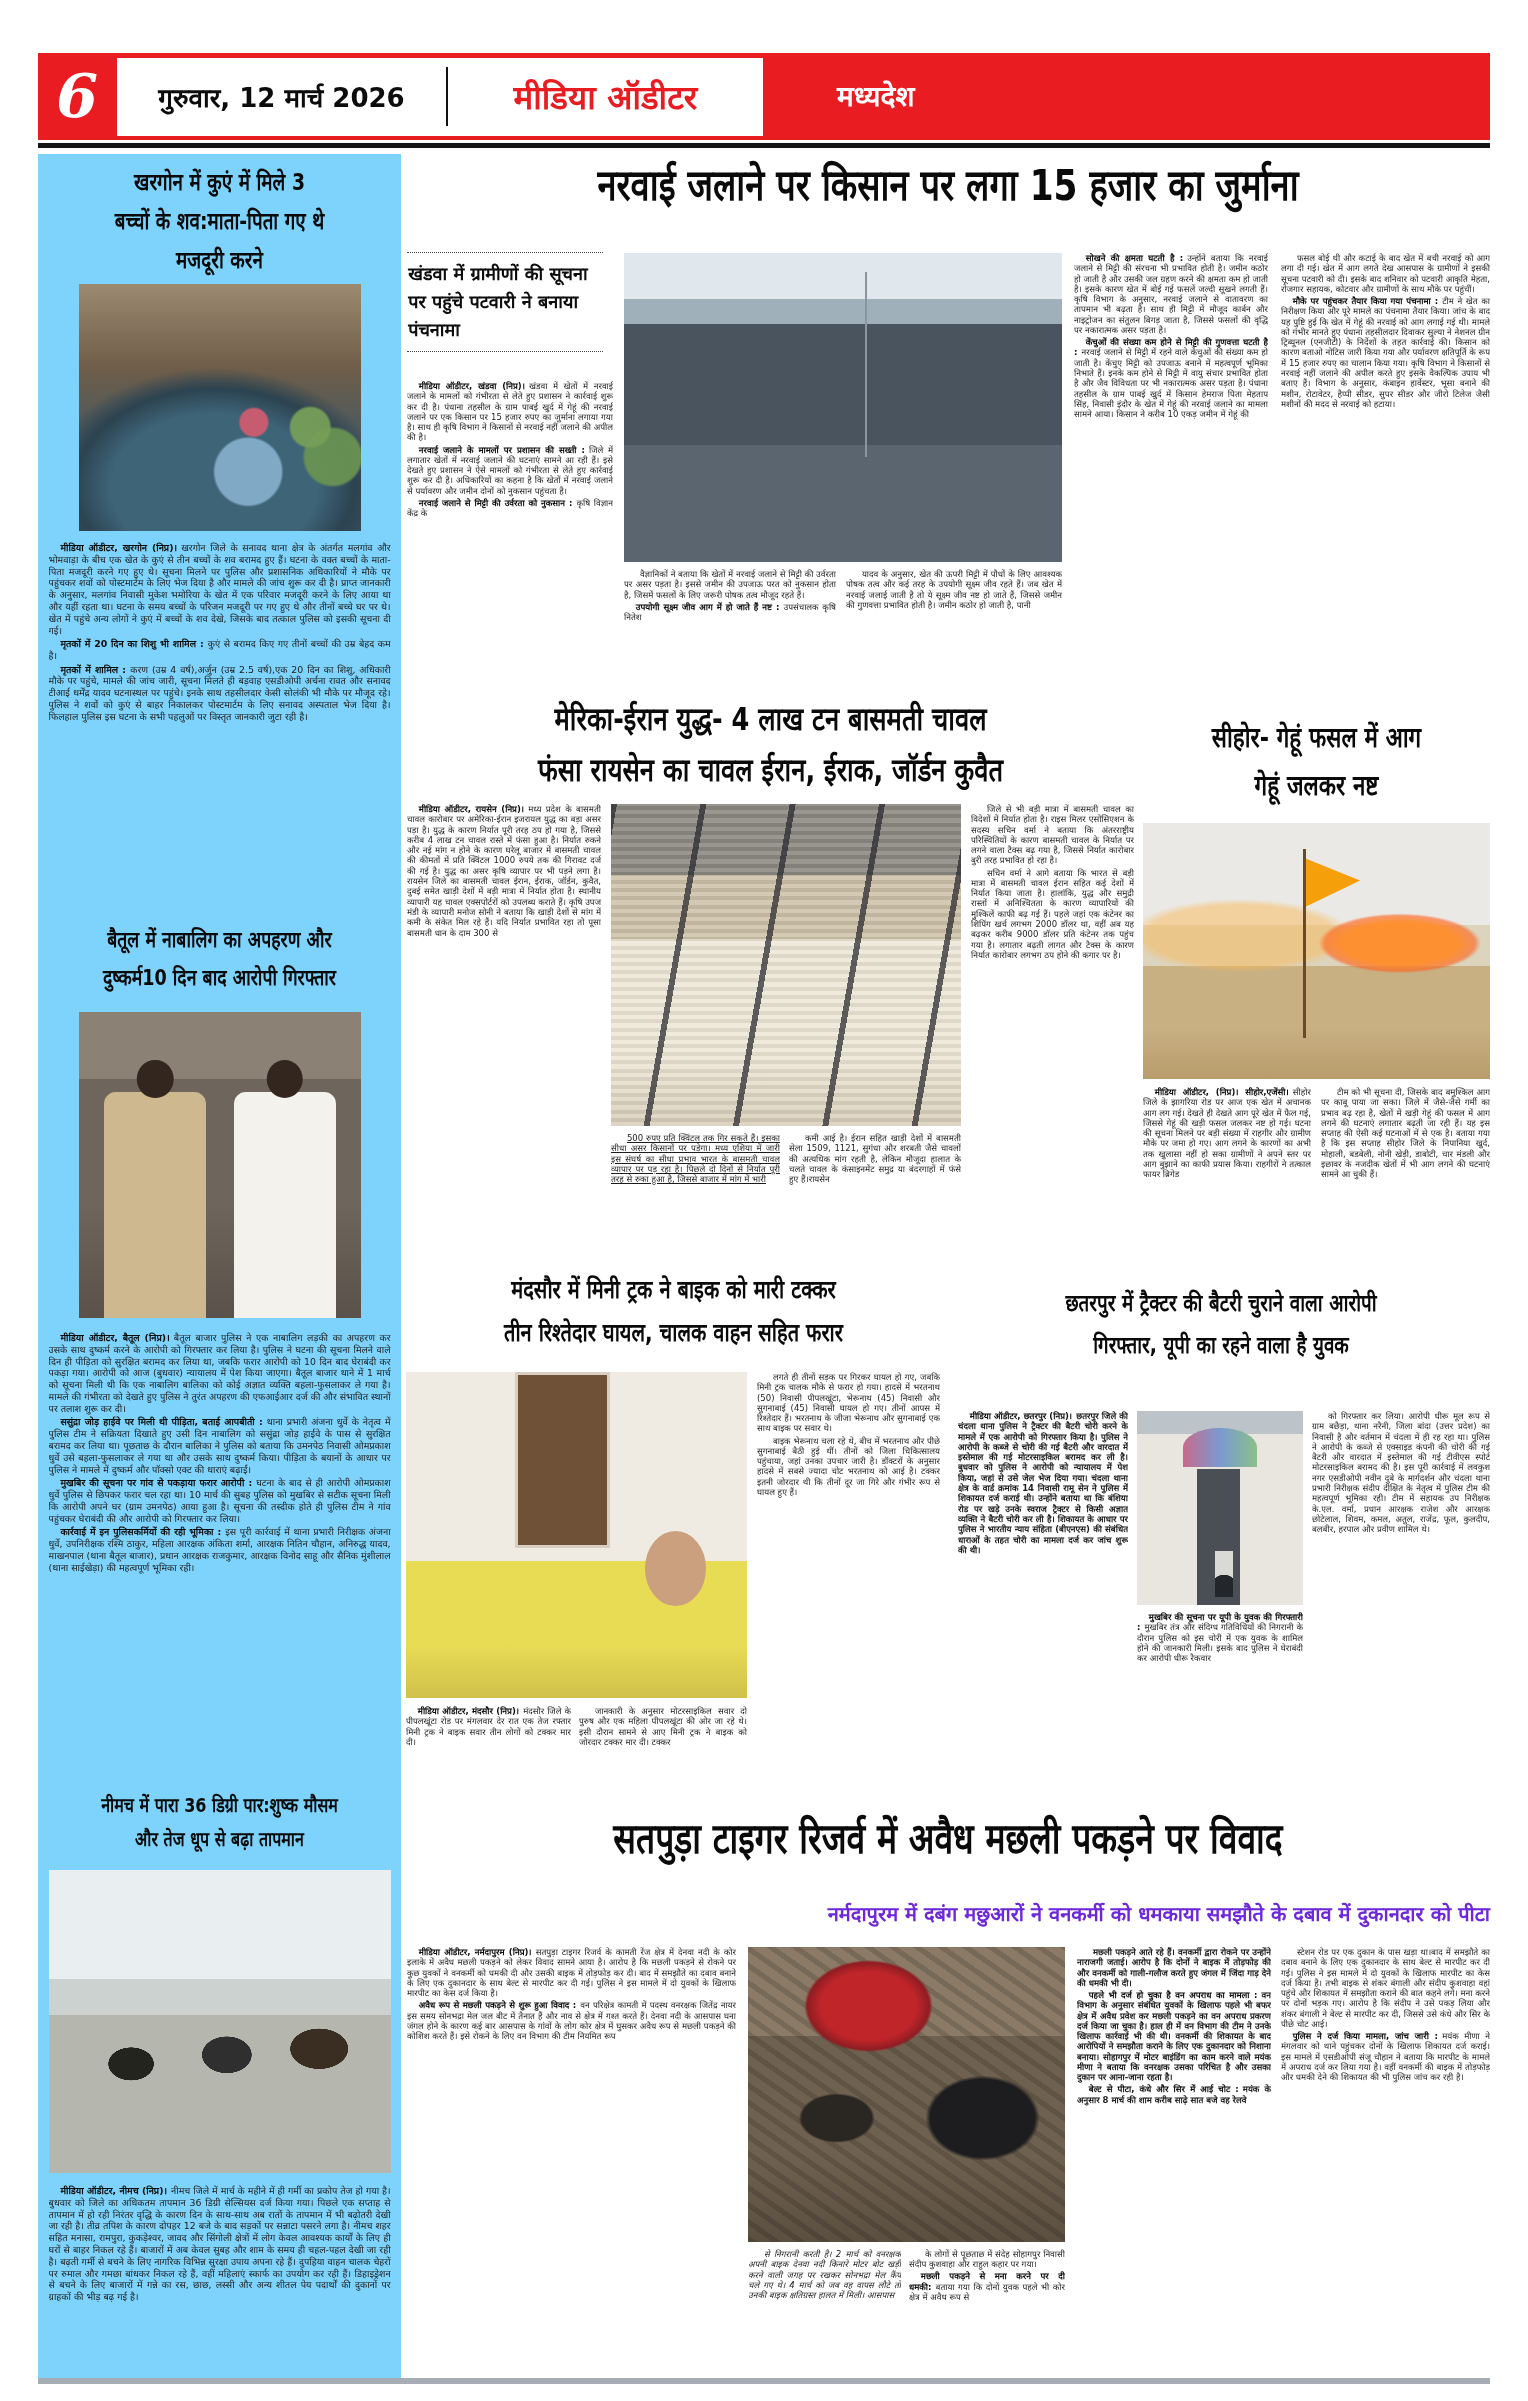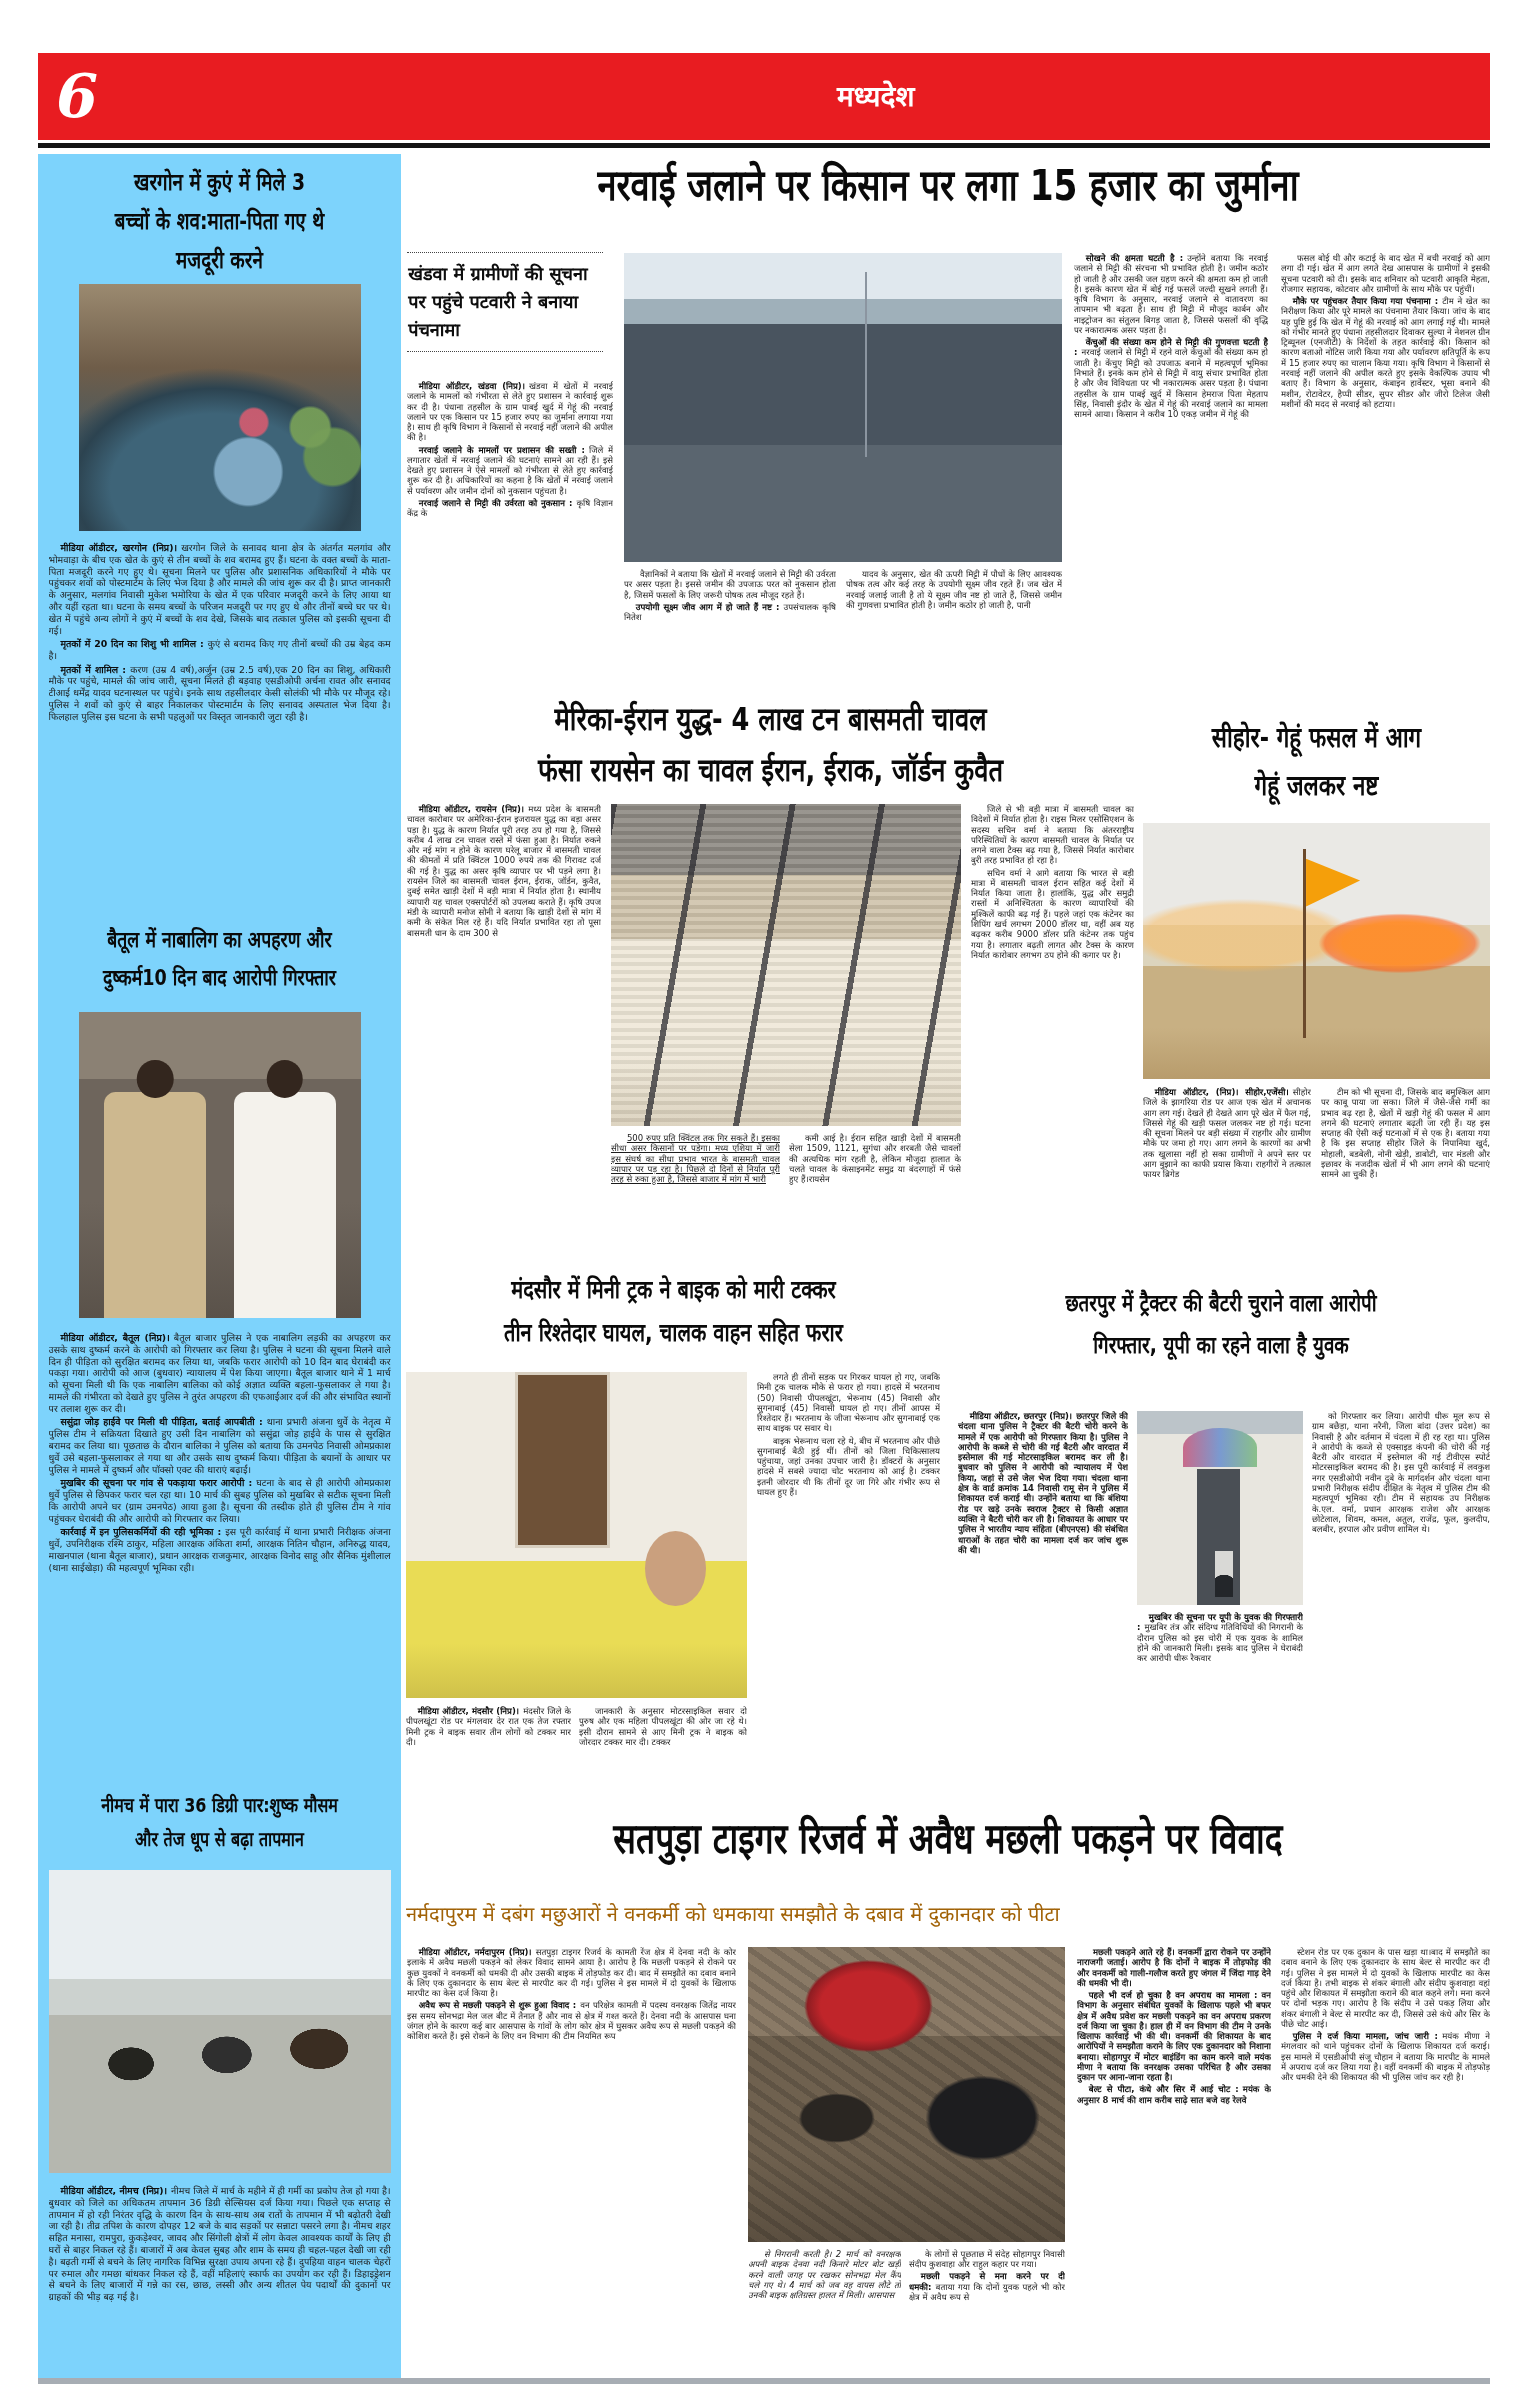--- a/index.html
+++ b/index.html
@@ -19,21 +19,21 @@
   .section{position:absolute;left:799px;top:0;height:87px;line-height:87px;color:#fff;
            font-weight:700;font-size:28px;}
   .site{position:absolute;right:50px;top:0;height:87px;line-height:87px;color:#fff;font-weight:700;
         font-size:27px;font-family:"DejaVu Serif",serif;text-decoration:none;}
   .rule-black{left:38px;top:143px;width:1452px;height:4.7px;background:#141414;}
   .rule-gray{left:38px;top:2378px;width:1452px;height:5.9px;background:#a7adb4;}
 
   
   .hl{font-weight:700;color:#0a0a0a;text-align:center;}
   .hl-line{display:block;white-space:nowrap;transform:scaleX(.8);transform-origin:50% 50%;}
-  .subhead-red{color:#a16207;font-weight:400;text-align:left;}
+  .subhead-red{color:#6d28d9;font-weight:700;text-align:right;}
 
   
   .col{position:absolute;text-align:justify;overflow:hidden;font-size:8.5px;line-height:10.3px;}
   .lp .col{font-size:9.4px;line-height:11.8px;}
   .para{margin:0 0 1.8px 0;text-indent:11.8px;}
   .para b{margin-right:4.1px;color:#0d0d0d;}
 
   .m1-subhead{position:absolute;border-top:1.8px dotted #444;border-bottom:1.8px dotted #444;
               padding:7px 1.2px;font-weight:700;font-size:18px;line-height:1.55;color:#0d0d0d;}
 
@@ -90,20 +90,25 @@
     repeating-linear-gradient(35deg, rgba(0,0,0,.14) 0 5.3px, transparent 5.3px 14px),
     linear-gradient(180deg,#8a7a66 0 30%,#6f614f 30% 70%,#5b4f40 100%);}
 </style>
 </head>
 <body>
 
 <div class="page">
 
   <header class="masthead abs">
     <div class="pageno">6</div>
+    <div class="head-white">
+      <div class="date">गुरुवार, 12 मार्च 2026</div>
+      <div class="vline"></div>
+      <div class="papername">मीडिया ऑडीटर</div>
+    </div>
     <div class="section">मध्यदेश</div>
   </header>
   <div class="rule-black abs"></div>
 
   <section class="lp abs">
 
     <article>
       <div class="hl abs" style="left:5.9px;top:9.4px;width:351px;font-size:23.5px;line-height:39px;">
         <span class="hl-line">खरगोन में कुएं में मिले 3</span>
         <span class="hl-line">बच्चों के शव:माता-पिता गए थे</span>

